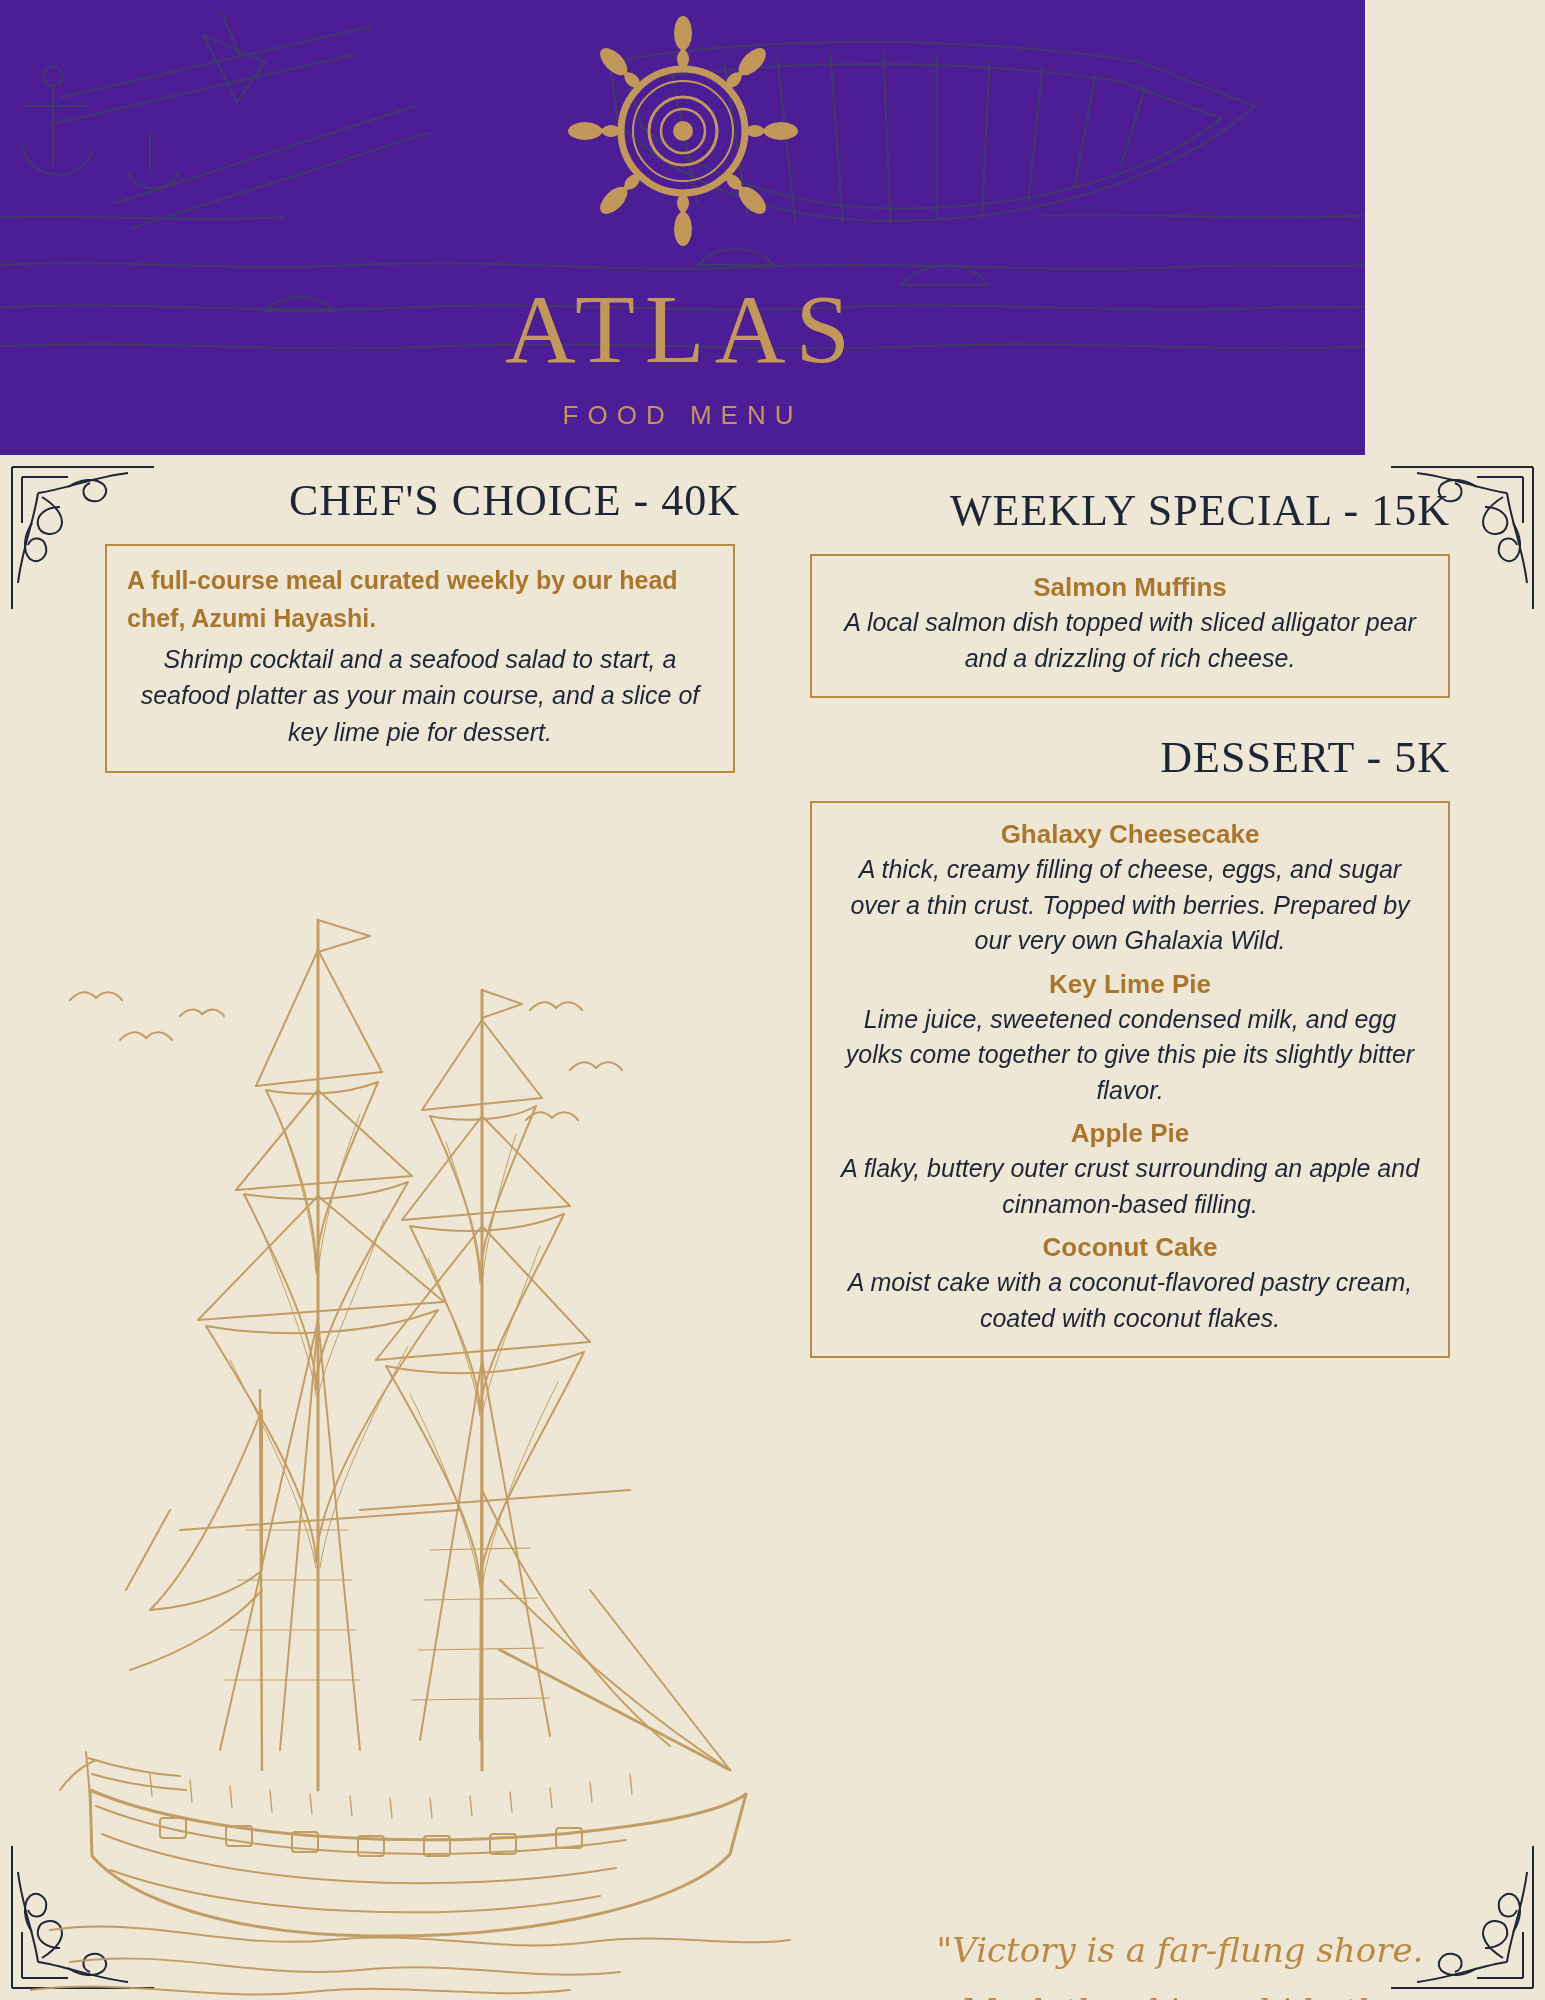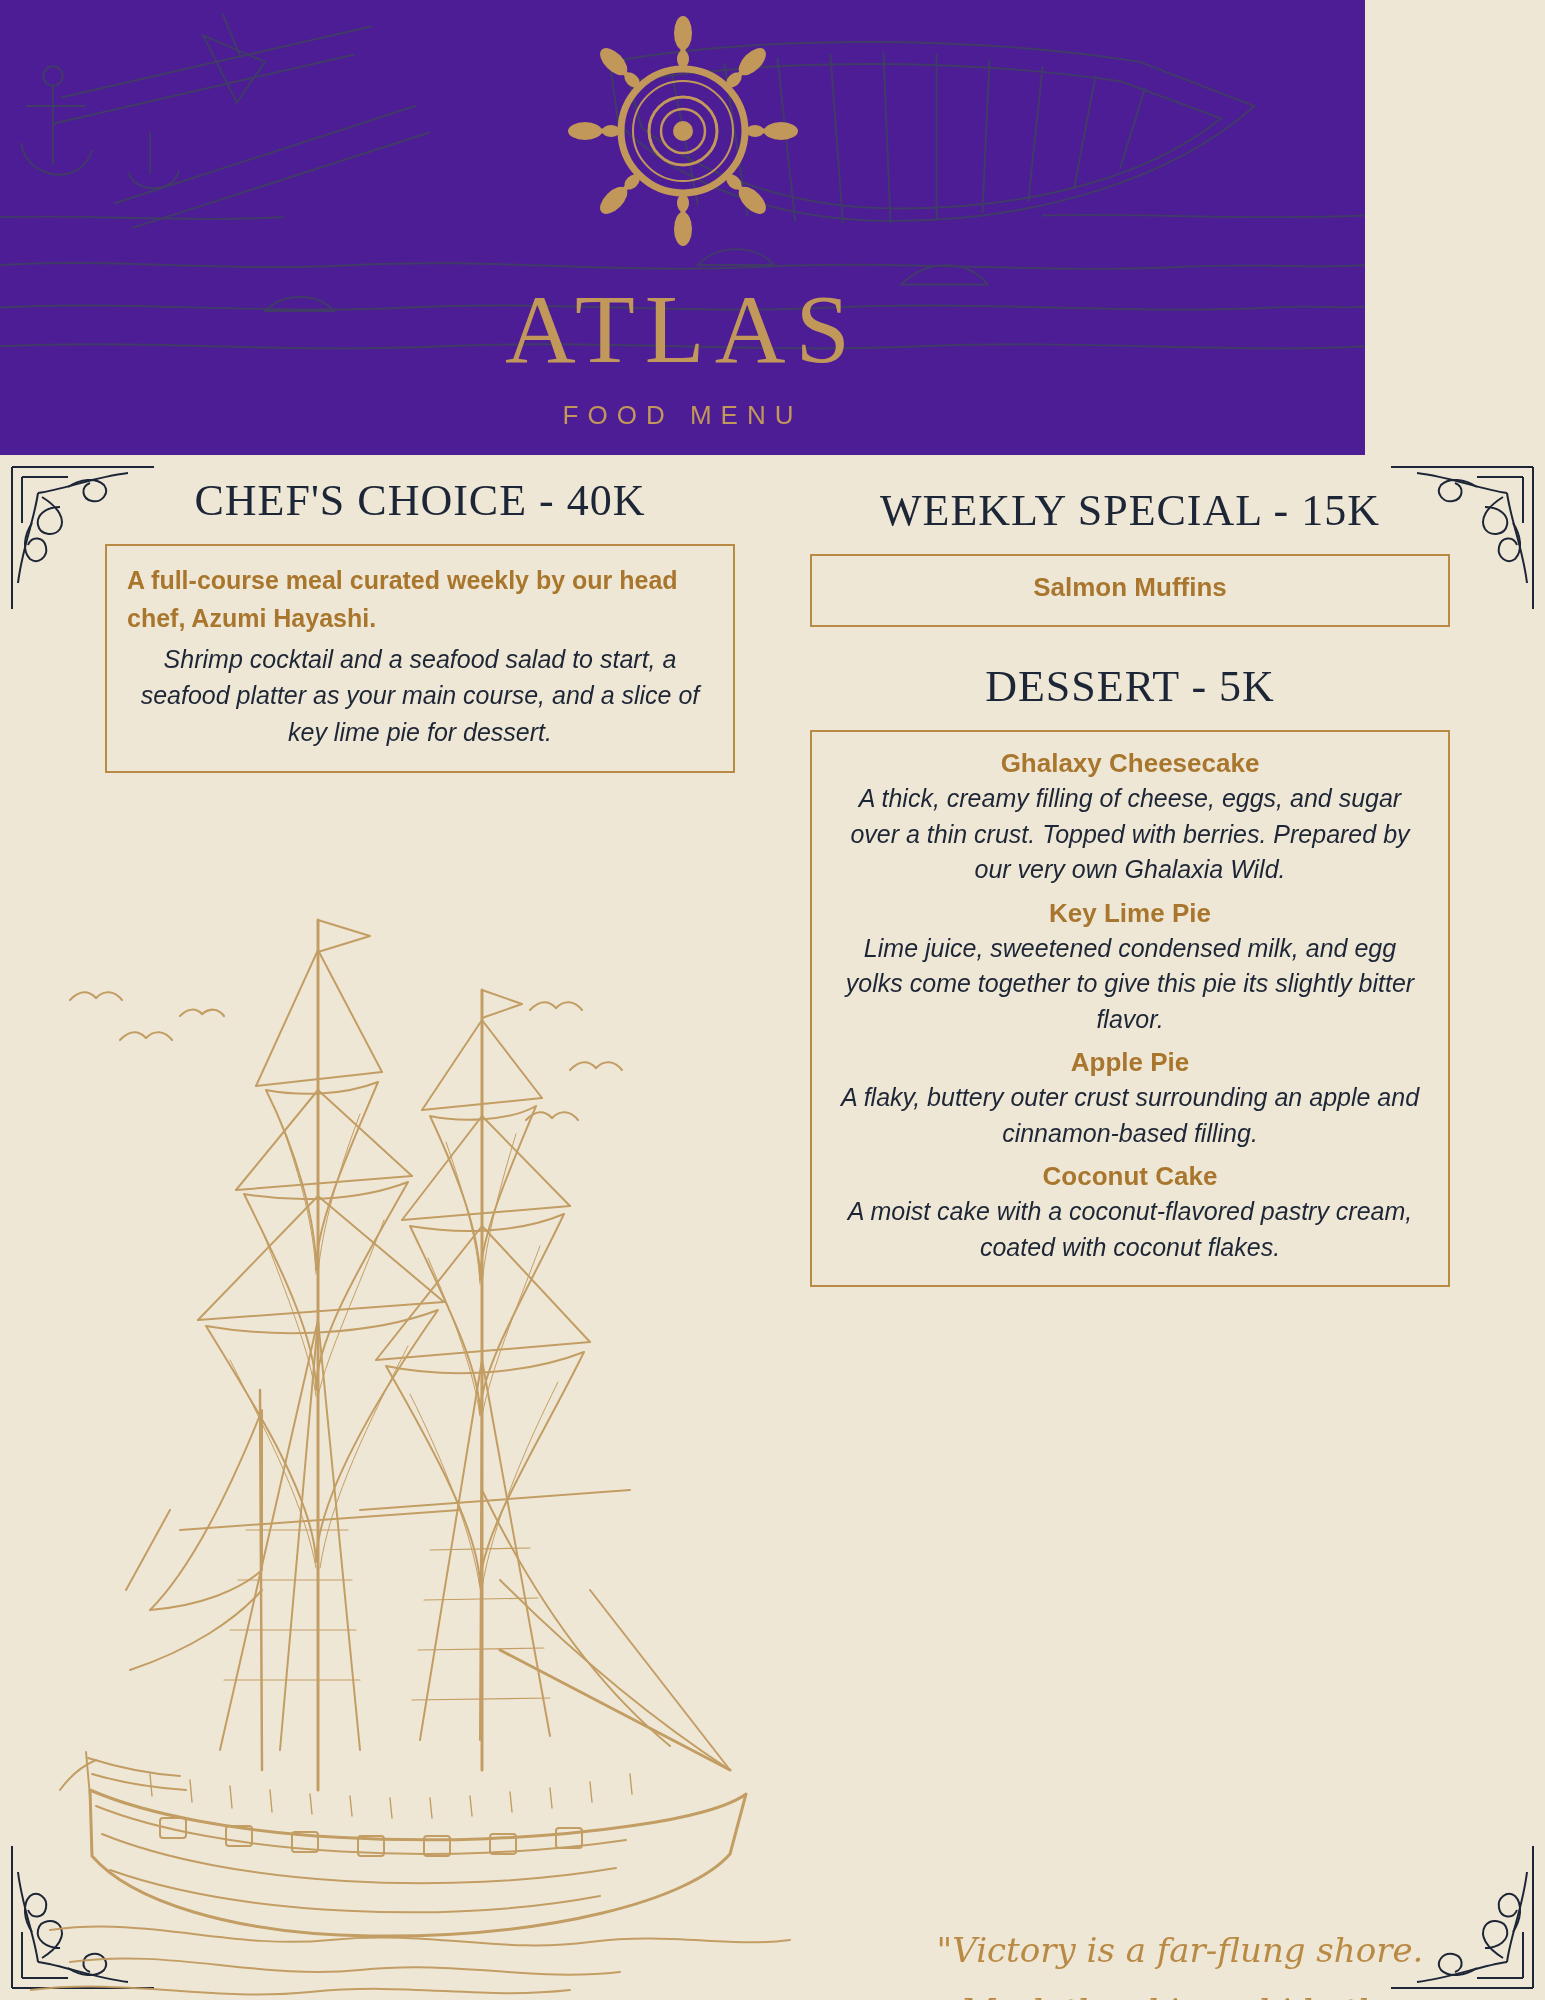--- a/index.html
+++ b/index.html
@@ -110,21 +110,21 @@
     width: 640px;
   }
   .col-right {
     position: absolute;
     left: 810px;
     top: 30px;
     width: 640px;
   }
 
   .section-title {
-    text-align: center;
+    text-align: right;
     font-size: 44px;
     letter-spacing: 1px;
     color: #1d2636;
     margin: 0 0 18px 0;
     font-weight: 400;
     font-family: "Liberation Serif", serif;
   }
   .section-title.small-gap { margin-top: 34px; }
 
   .box {
@@ -497,20 +497,21 @@
           <p class="lead">A full-course meal curated weekly by our head chef, Azumi Hayashi.</p>
           <p class="desc">Shrimp cocktail and a seafood salad to start, a seafood platter as your main course, and a slice of key lime pie for dessert.</p>
         </div>
       </div>
 
       <div class="col-right">
 
         <h2 class="section-title">WEEKLY SPECIAL - 15K</h2>
         <div class="box right-box">
           <p class="item-name">Salmon Muffins</p>
+          <p class="item-desc last">A local salmon dish topped with sliced alligator pear and a drizzling of rich cheese.</p>
         </div>
 
         <h2 class="section-title small-gap">DESSERT - 5K</h2>
         <div class="box right-box">
           <p class="item-name">Ghalaxy Cheesecake</p>
           <p class="item-desc">A thick, creamy filling of cheese, eggs, and sugar over a thin crust. Topped with berries. Prepared by our very own Ghalaxia Wild.</p>
 
           <p class="item-name">Key Lime Pie</p>
           <p class="item-desc">Lime juice, sweetened condensed milk, and egg yolks come together to give this pie its slightly bitter flavor.</p>
 

